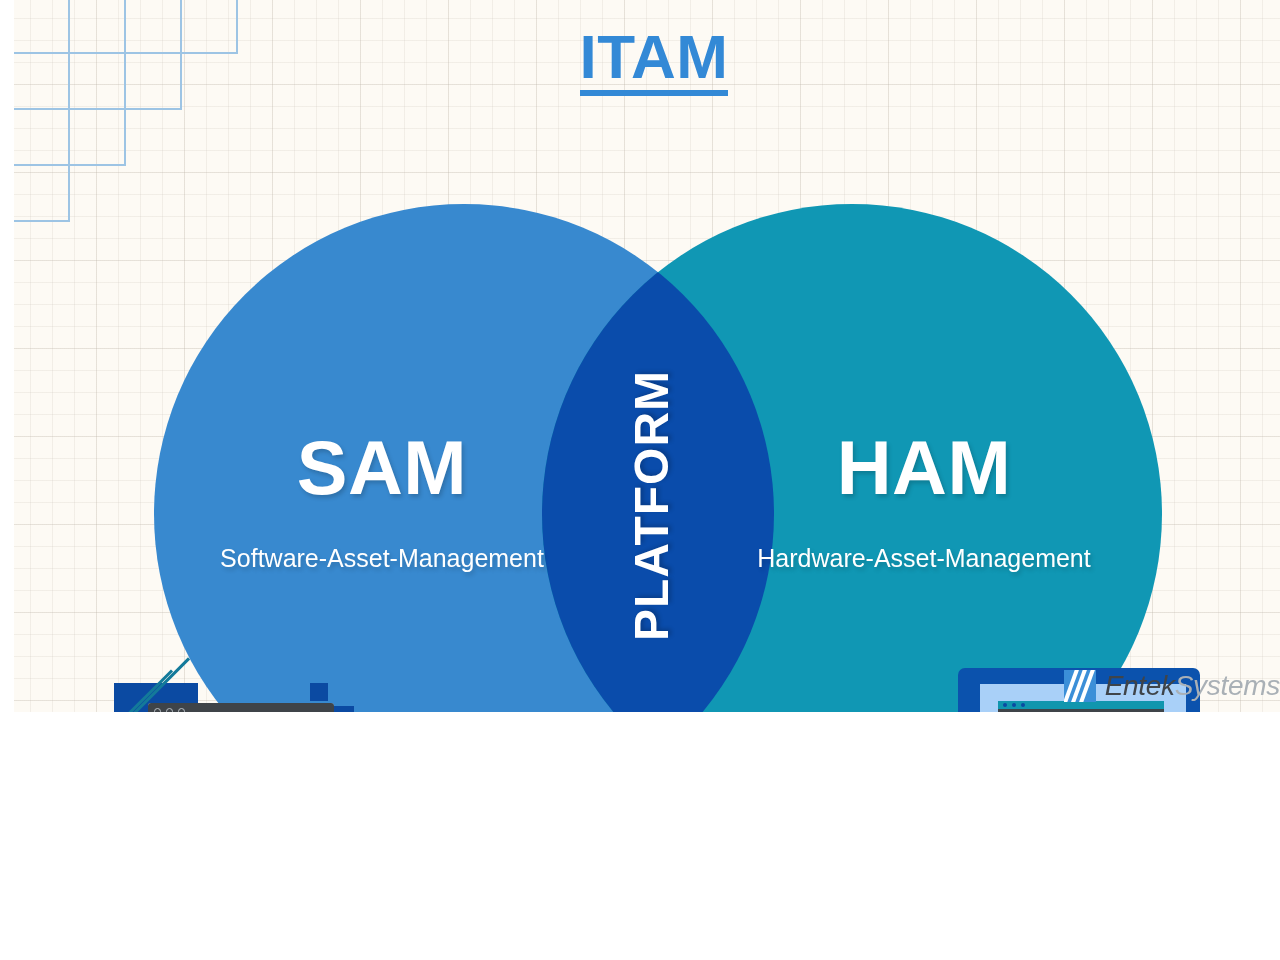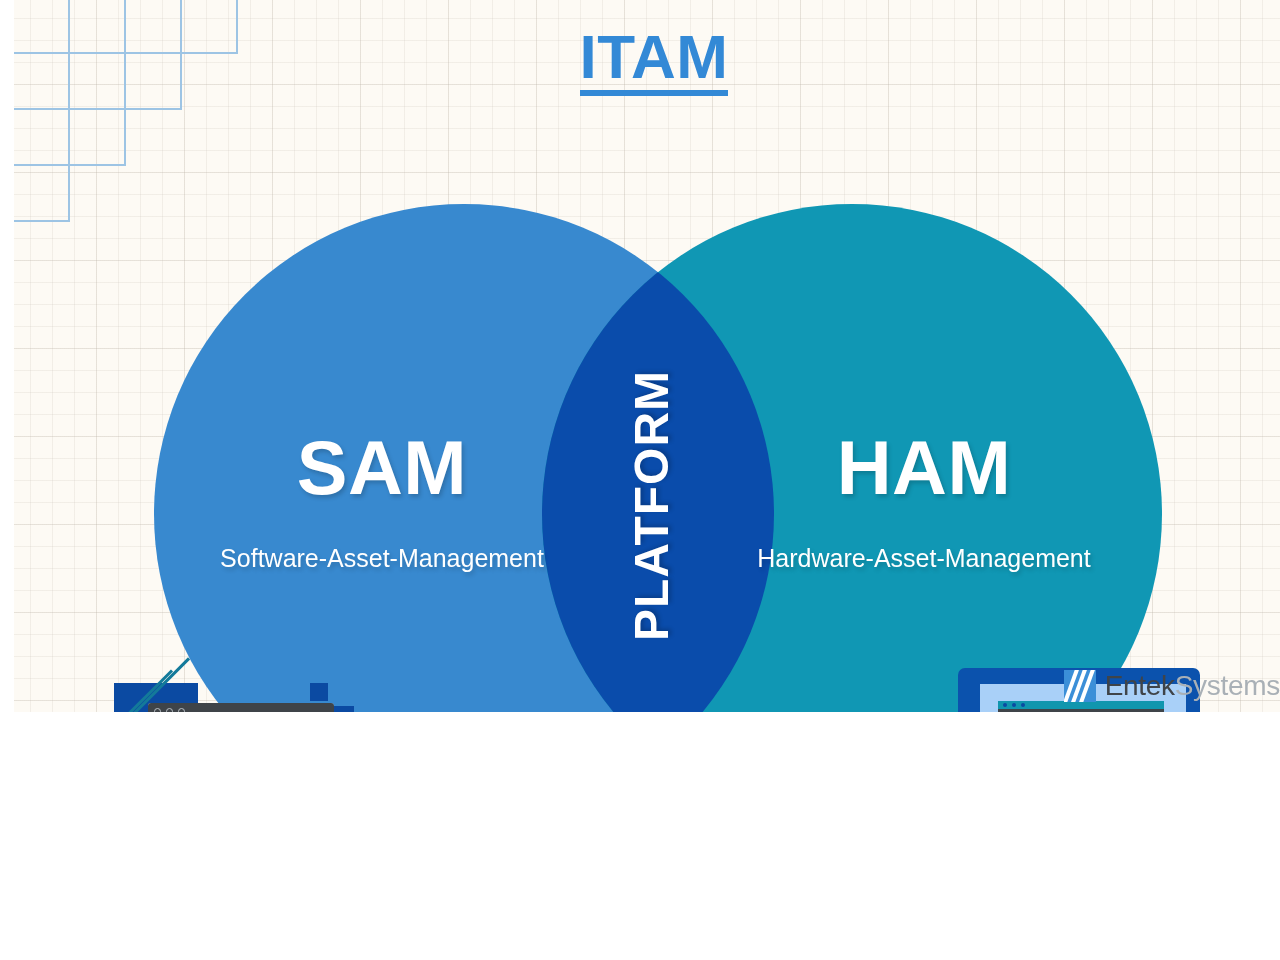--- a/index.html
+++ b/index.html
@@ -267,20 +267,21 @@
 
   
   #logo {
     position: absolute;
     right: 14px;
     bottom: 10px;
     display: flex;
     align-items: flex-start;
     gap: 9px;
     z-index: 8;
+    font-style: italic;
   }
   #logo-mark {
     width: 32px; height: 32px; background:#3b8fd8;
     position: relative; overflow: hidden; flex: 0 0 auto;
   }
   #logo-mark span {
     position: absolute; top: -6px; width: 4px; height: 44px;
     background: #ffffff; transform: rotate(20deg);
   }
   #logo-text {

